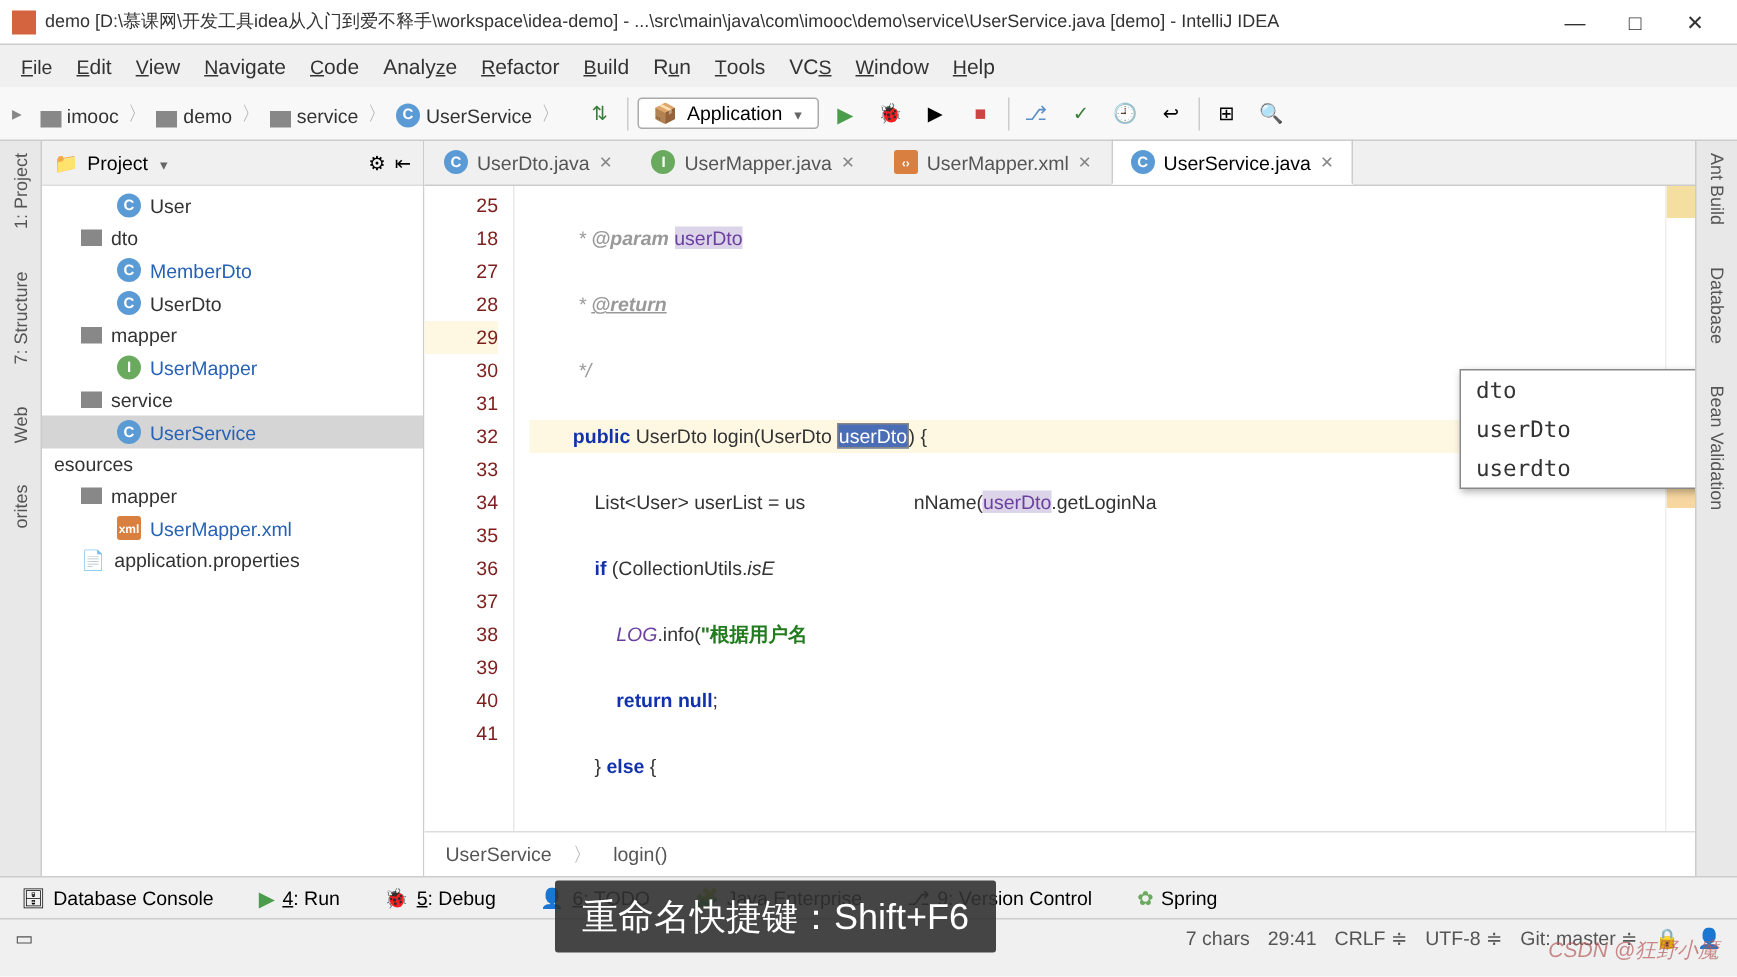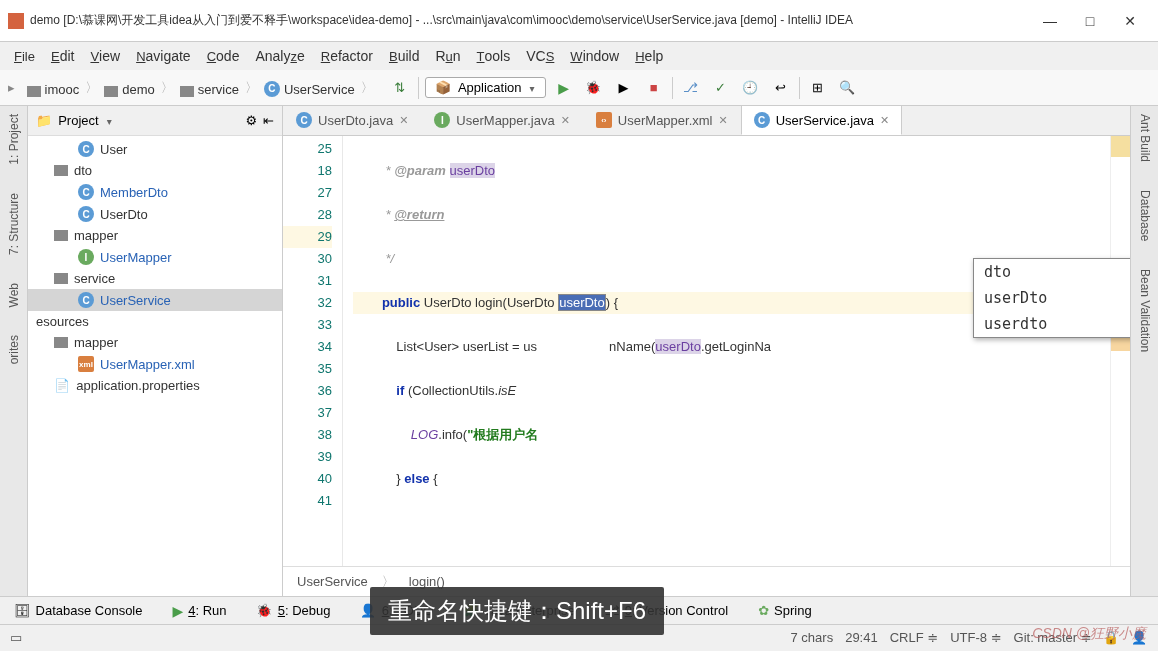--- a/index.html
+++ b/index.html
@@ -1,18 +1,18 @@
 <!DOCTYPE html>
 <html><head>
 <meta charset="utf-8">
 <style>
 * { margin: 0; padding: 0; box-sizing: border-box; font-family: "Segoe UI", Arial, sans-serif; font-size: 13px; }
 body { background: #f0f0f0; width: 1158px; height: 651px; overflow: hidden; position: relative; }
 
-.titlebar { height: 42px; background: #fff; display: flex; align-items: center; padding: 0 8px; border-bottom: 1px solid #ccc; }
+.titlebar { height: 30px; background: #fff; display: flex; align-items: center; padding: 0 8px; border-bottom: 1px solid #ccc; }
 .titlebar .icon-app { width: 16px; height: 16px; background: #d4633f; margin-right: 6px; }
 .titlebar .title { flex: 1; color: #333; font-size: 12px; }
 .titlebar .winbtn { width: 40px; text-align: center; font-size: 14px; color: #333; }
 
 .menubar { height: 28px; background: #f0f0f0; display: flex; align-items: center; padding: 0 8px; gap: 4px; }
 .menubar .menuitem { padding: 2px 6px; font-size: 14px; color: #333; }
 .menubar .menuitem u { text-decoration: underline; }
 
 .toolbar { height: 36px; background: #f8f8f8; border-bottom: 1px solid #ccc; display: flex; align-items: center; padding: 0 8px; gap: 6px; }
 .crumb { display: flex; align-items: flex-end; gap: 4px; padding: 2px 6px; color: #333; }
@@ -43,21 +43,21 @@
 .tree-item.sel { background: #d5d5d5; }
 .tree-item.blue { color: #2862b5; }
 
 .editor { flex: 1; background: #fff; display: flex; flex-direction: column; }
 .tabs { height: 30px; background: #f0f0f0; border-bottom: 1px solid #ccc; display: flex; align-items: flex-end; }
 .tab { padding: 6px 12px; display: flex; align-items: center; gap: 6px; border: 1px solid transparent; color: #555; font-size: 14px; }
 .tab.active { background: #fff; border: 1px solid #ccc; border-bottom: 1px solid #fff; color: #000; }
 .tab .close { color: #888; font-size: 11px; }
 
 .code-area { flex: 1; display: flex; position: relative; font-family: "Consolas", monospace; font-size: 15px; overflow: hidden; }
-.gutter { width: 60px; background: #fff; border-right: 1px solid #e8e8e8; text-align: right; padding: 2px 10px 2px 0; color: #0f766e; line-height: 22px; }
+.gutter { width: 60px; background: #fff; border-right: 1px solid #e8e8e8; text-align: right; padding: 2px 10px 2px 0; color: #7f1d1d; line-height: 22px; }
 .gutter .hl { background: #fef8e3; }
 .code { flex: 1; padding: 2px 0 2px 10px; line-height: 22px; white-space: pre; color: #333; }
 .code .kw { color: #1232ac; font-weight: bold; }
 .code .str { color: #227b1e; font-weight: bold; }
 .code .static { font-style: italic; }
 .code .cmt { color: #999; font-style: italic; }
 .code .param { color: #6a3fa0; }
 .code .hlvar { background: #dcd4e8; color: #6a3fa0; }
 .code .hlline { background: #fef8e3; }
 .code .selvar { background: #4a6db5; color: #fff; border: 1px solid #888; }
@@ -256,20 +256,21 @@
           <div>41</div>
       </div>
       <div class="code">
 <div><span class="cmt">         * </span><span class="cmt" style="font-weight:bold">@param</span> <span class="hlvar">userDto</span></div>
 <div><span class="cmt">         * </span><span class="cmt" style="font-weight:bold;text-decoration:underline">@return</span></div>
 <div><span class="cmt">         */</span></div>
 <div class="hlline"><span>        </span><span class="kw">public</span><span> UserDto login(UserDto </span><span class="selvar">userDto</span><span>) {</span></div>
 <div><span>            List&lt;User&gt; userList = us                    nName(</span><span class="hlvar">userDto</span><span>.getLoginNa</span></div>
 <div><span>            </span><span class="kw">if</span><span> (CollectionUtils.</span><span class="static">isE</span></div>
 <div><span>                </span><span class="param static">LOG</span><span>.info(</span><span class="str">"根据用户名</span></div>
+<div><span>                </span><span class="kw">return null</span><span>;</span></div>
 <div><span>            } </span><span class="kw">else</span><span> {</span></div>
 
 
 
 
 
 
 
       </div>
       <div class="minimap"></div>

